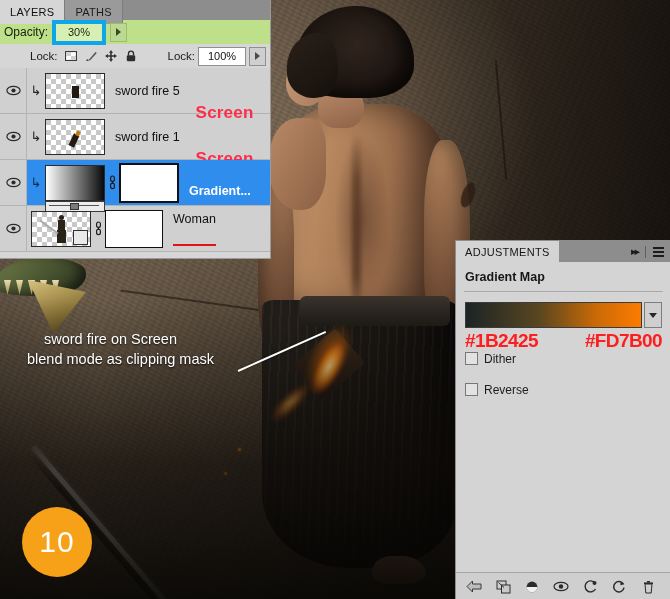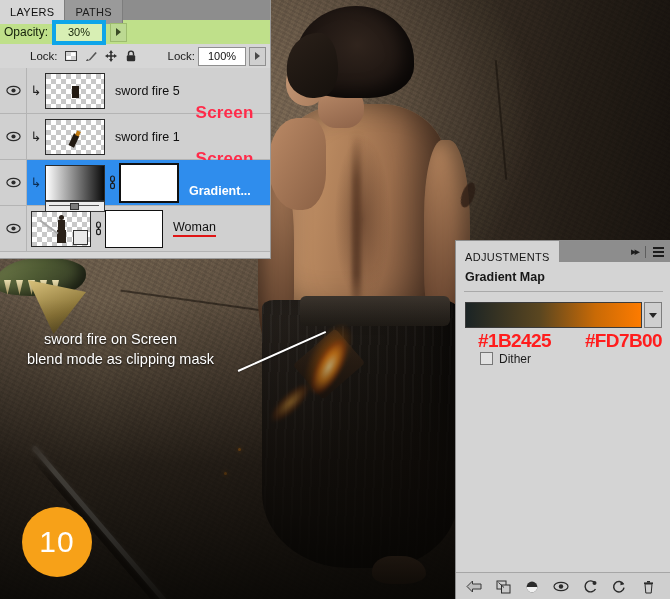--- a/index.html
+++ b/index.html
@@ -153,47 +153,47 @@
   .thumb{width:58px;height:34px;border:1px solid #2b2b2b;background:
     repeating-conic-gradient(#ffffff 0% 25%, #c8c8c8 0% 50%) 0 0/10px 10px;position:relative;flex:0 0 auto;}
   .thumb.grad{background:linear-gradient(90deg,#ffffff,#0a0a0a);}
   .grad-slider{position:absolute;left:-1px;bottom:-12px;width:58px;height:9px;background:#ededed;border:1px solid #3a3a3a;}
   .grad-slider::after{content:"";position:absolute;left:24px;top:1px;width:7px;height:5px;background:#7b7b7b;border:1px solid #333;}
   .grad-slider::before{content:"";position:absolute;left:3px;top:3px;width:50px;height:1px;background:#555;}
   .link-ico{width:14px;display:flex;align-items:center;justify-content:center;font-size:12px;color:#2a2a2a;}
   .mask-thumb{width:56px;height:36px;background:#fff;border:2px solid #111;flex:0 0 auto;}
   .layer-name{font-size:12.5px;color:#101010;margin-left:10px;white-space:nowrap;}
   .layer-name.sel{color:#fff;font-weight:bold;margin-top:16px;}
-  .layer-name.ul{color:#101010;border-bottom:2px solid #e01414;padding-bottom:1px;}
+  .layer-name.ul{color:#101010;border-bottom:2px solid #e01414;padding-bottom:18px;}
   .blendtag{color:#ff2b4a;font-size:17px;font-weight:bold;margin-left:16px;letter-spacing:.2px;margin-top:44px;}
   .mini-fig{position:absolute;left:24px;top:3px;width:12px;height:28px;}
   .mini-fig i{position:absolute;background:#2a2119;}
   .mini-sword{position:absolute;left:6px;top:14px;width:22px;height:2px;background:#aaa;transform:rotate(36deg);}
   .mini-badge{position:absolute;right:2px;bottom:1px;width:13px;height:13px;background:#e9e9e9;border:1px solid #333;}
   .tiny-rect{position:absolute;background:#221a12;}
 
   
   #adjust-panel{position:absolute;left:455px;top:240px;width:215px;height:359px;
     background:#d4d4d4;border-left:1px solid #8e8e8e;border-top:1px solid #8e8e8e;}
   .adj-tabbar{display:flex;height:21px;background:#8d8d8d;align-items:stretch;}
-  .adj-tab{display:flex;align-items:center;padding:16px 9px;background:#d4d4d4;font-size:11px;color:#161616;letter-spacing:.3px;}
+  .adj-tab{display:flex;align-items:center;padding:10px 9px;background:#d4d4d4;font-size:11px;color:#161616;letter-spacing:.3px;}
   .adj-tabfill{flex:1;background:#8d8d8d;display:flex;align-items:center;justify-content:flex-end;gap:7px;padding-right:7px;}
   .chev2{color:#1b1b1b;font-size:11px;letter-spacing:-2px;}
   .divider-v{width:1px;height:12px;background:#5e5e5e;}
   .burger{display:flex;flex-direction:column;gap:2px;}
   .burger span{width:11px;height:2px;background:#1b1b1b;display:block;}
   .adj-title{font-size:12.5px;font-weight:bold;color:#161616;padding:8px 11px 7px 9px;}
   .adj-sep{height:1px;background:#a9a9a9;margin:0 8px 10px 8px;}
   .grad-box{margin:0 9px;display:flex;align-items:stretch;height:26px;}
   .grad-preview{flex:1;border:1px solid #3b3b3b;background:linear-gradient(90deg,#1B2425 0%,#5a4620 42%,#c96a06 74%,#FD7B00 100%);}
   .grad-drop{width:16px;border:1px solid #7d7d7d;background:#cfcfcf;display:flex;align-items:center;justify-content:center;margin-left:2px;}
   .grad-drop i{width:0;height:0;border-left:4px solid transparent;border-right:4px solid transparent;border-top:5px solid #262626;}
-  .hexrow{display:flex;justify-content:space-between;padding:2px 9px 0 22px;text-align:right;}
+  .hexrow{display:flex;justify-content:space-between;padding:2px 9px 0 9px;text-align:right;}
   .hex{color:#ff1d1d;font-size:19px;font-weight:bold;letter-spacing:-.6px;}
-  .chkrow{display:flex;align-items:flex-start;gap:6px;padding-left:24px;margin-top:0;}
+  .chkrow{display:flex;align-items:flex-start;gap:6px;padding-left:9px;margin-top:0;}
   .chkrow.r2{margin-top:17px;}
   .chkbox{width:11px;height:11px;background:#e2e2e2;border:1px solid #777;}
   .chklbl{font-size:12px;color:#1c1c1c;}
   .adj-footer{position:absolute;left:0;bottom:0;width:215px;height:27px;background:#cfcfcf;border-top:1px solid #a6a6a6;
     display:flex;align-items:center;gap:13px;padding-left:10px;}
   .fico{width:16px;height:16px;display:flex;align-items:center;justify-content:center;color:#2b2b2b;}
 
   
   .anno{position:absolute;color:#fff;font-size:14.5px;line-height:20px;text-shadow:0 1px 2px rgba(0,0,0,.85);}
   .anno-line{position:absolute;height:1.6px;background:#fff;transform-origin:0 50%;box-shadow:0 0 2px rgba(0,0,0,.6);}
@@ -419,20 +419,24 @@
 
   <div class="hexrow">
     <span class="hex">#1B2425</span>
     <span class="hex">#FD7B00</span>
   </div>
 
   <div class="chkrow">
     <span class="chkbox"></span>
     <span class="chklbl">Dither</span>
   </div>
+  <div class="chkrow r2">
+    <span class="chkbox"></span>
+    <span class="chklbl">Reverse</span>
+  </div>
 
   <div class="adj-footer">
     <span class="fico">
       <svg width="16" height="13" viewBox="0 0 16 13">
           <path d="M6.5 1 L1 6.5 L6.5 12 V9 H15 V4 H6.5 Z" fill="#bdbdbd" stroke="#3a3a3a" stroke-width="1"></path>
         </svg>
     </span>
     <span class="fico">
       <svg width="15" height="14" viewBox="0 0 15 14">
           <rect x="1" y="1" width="9" height="8" fill="none" stroke="#2e2e2e"></rect>

